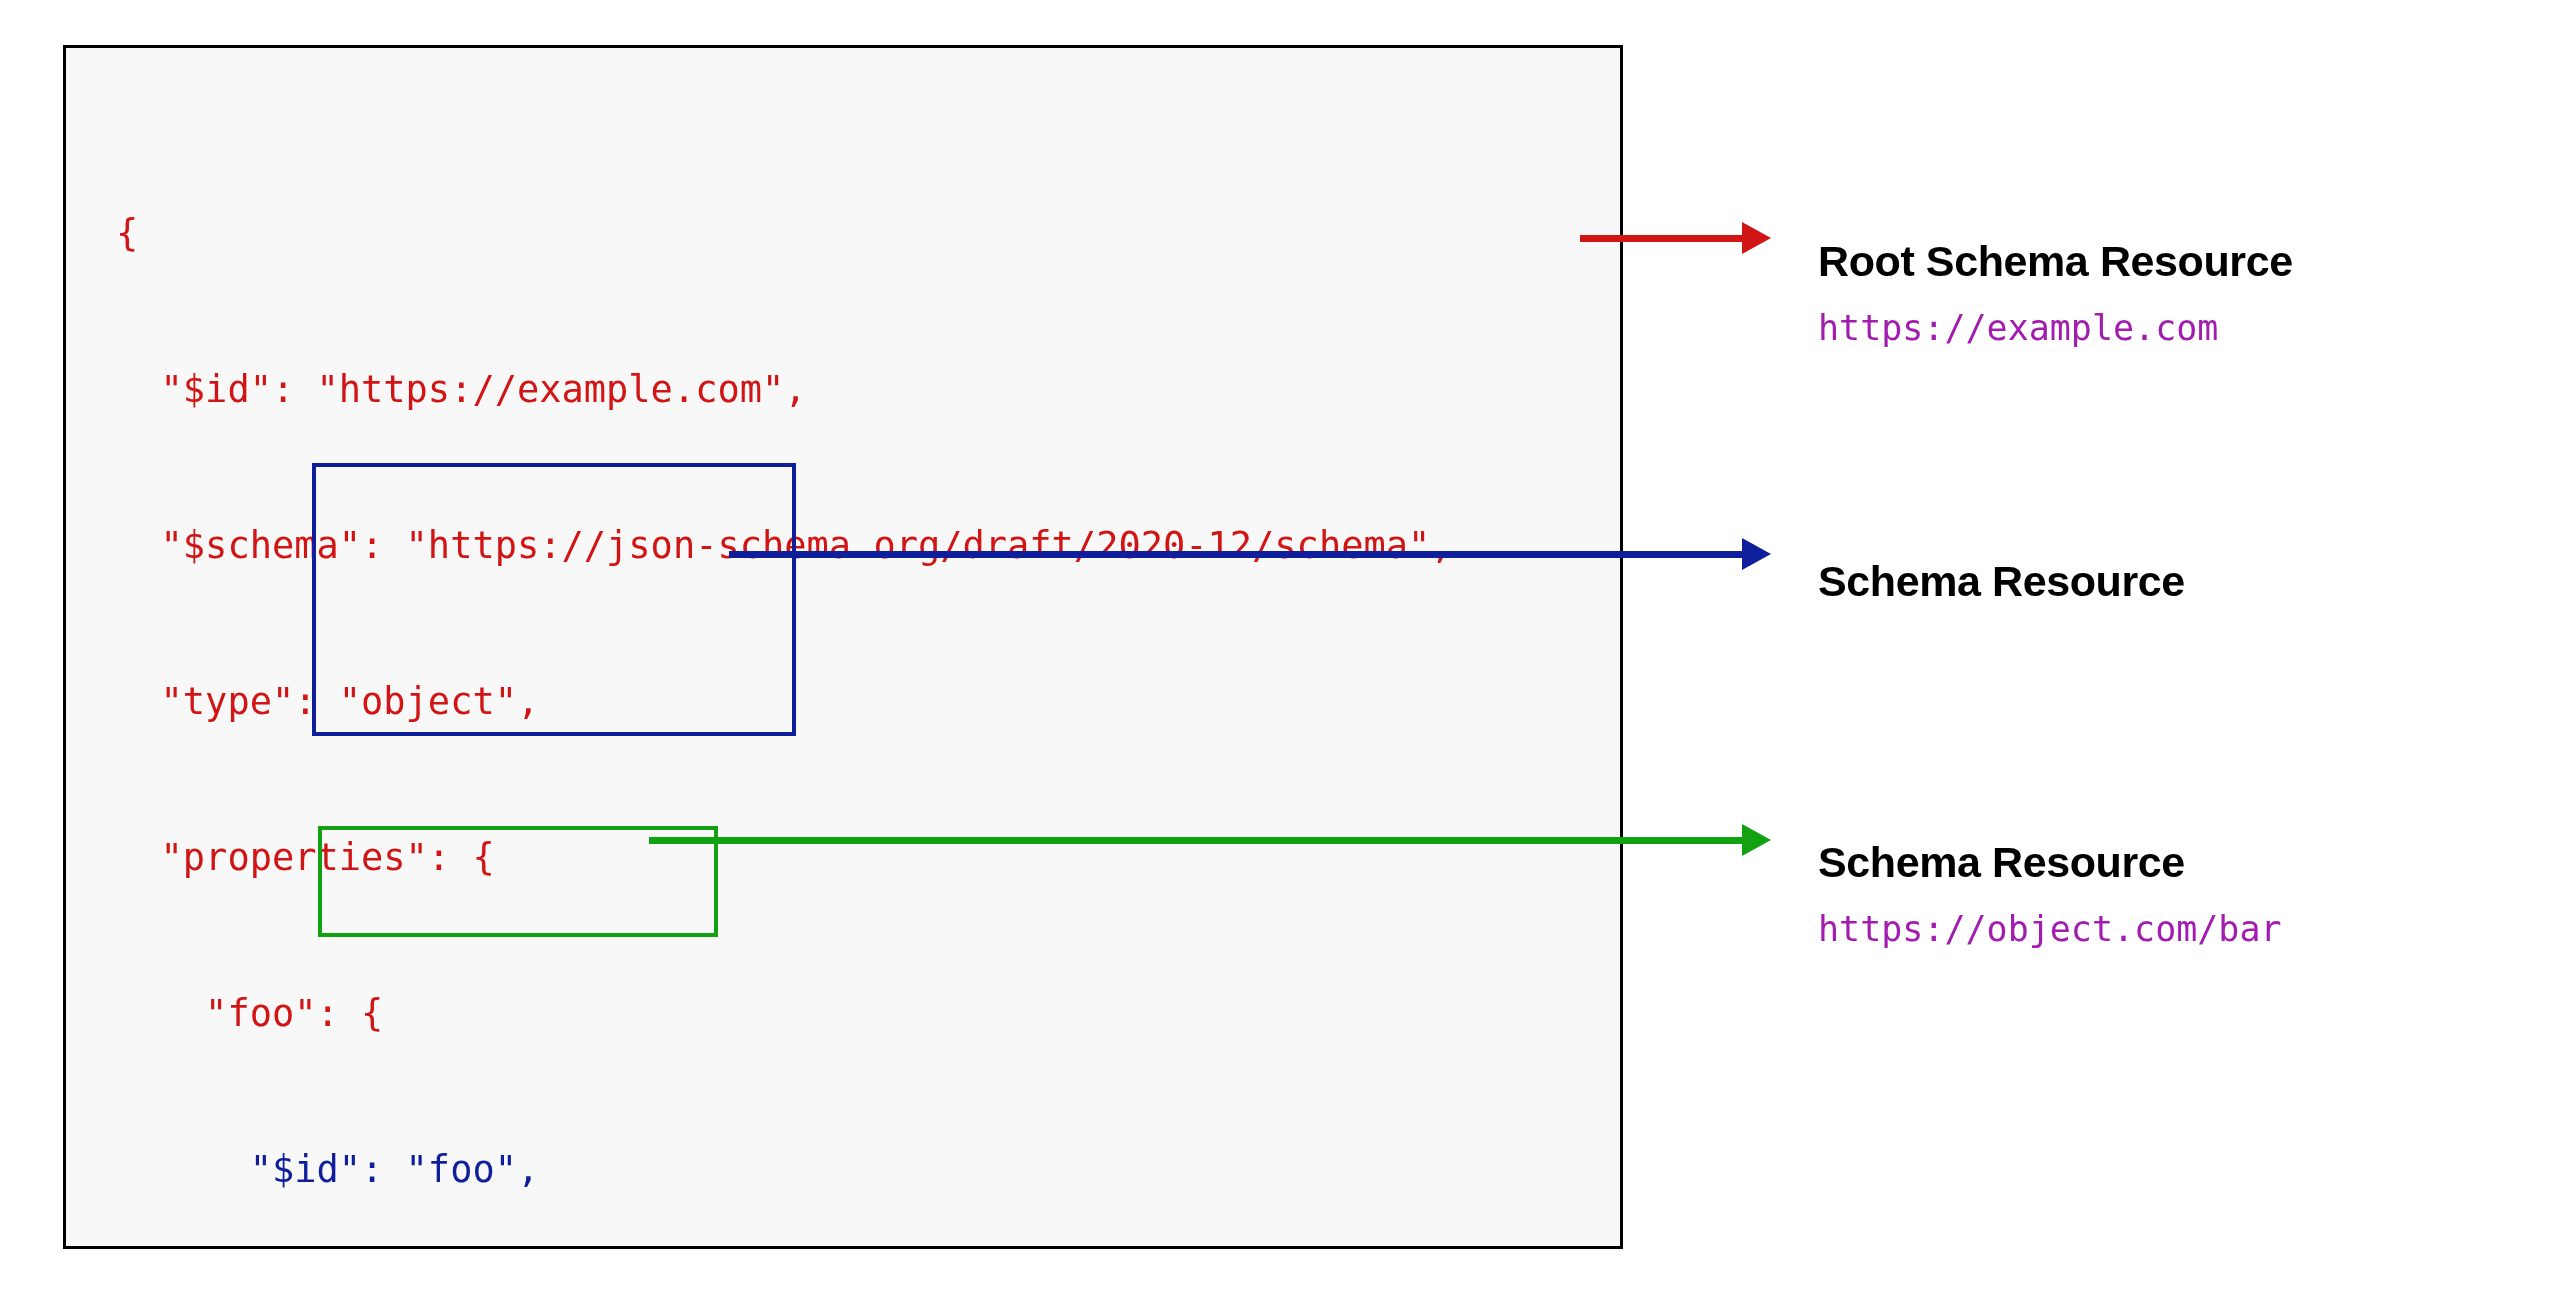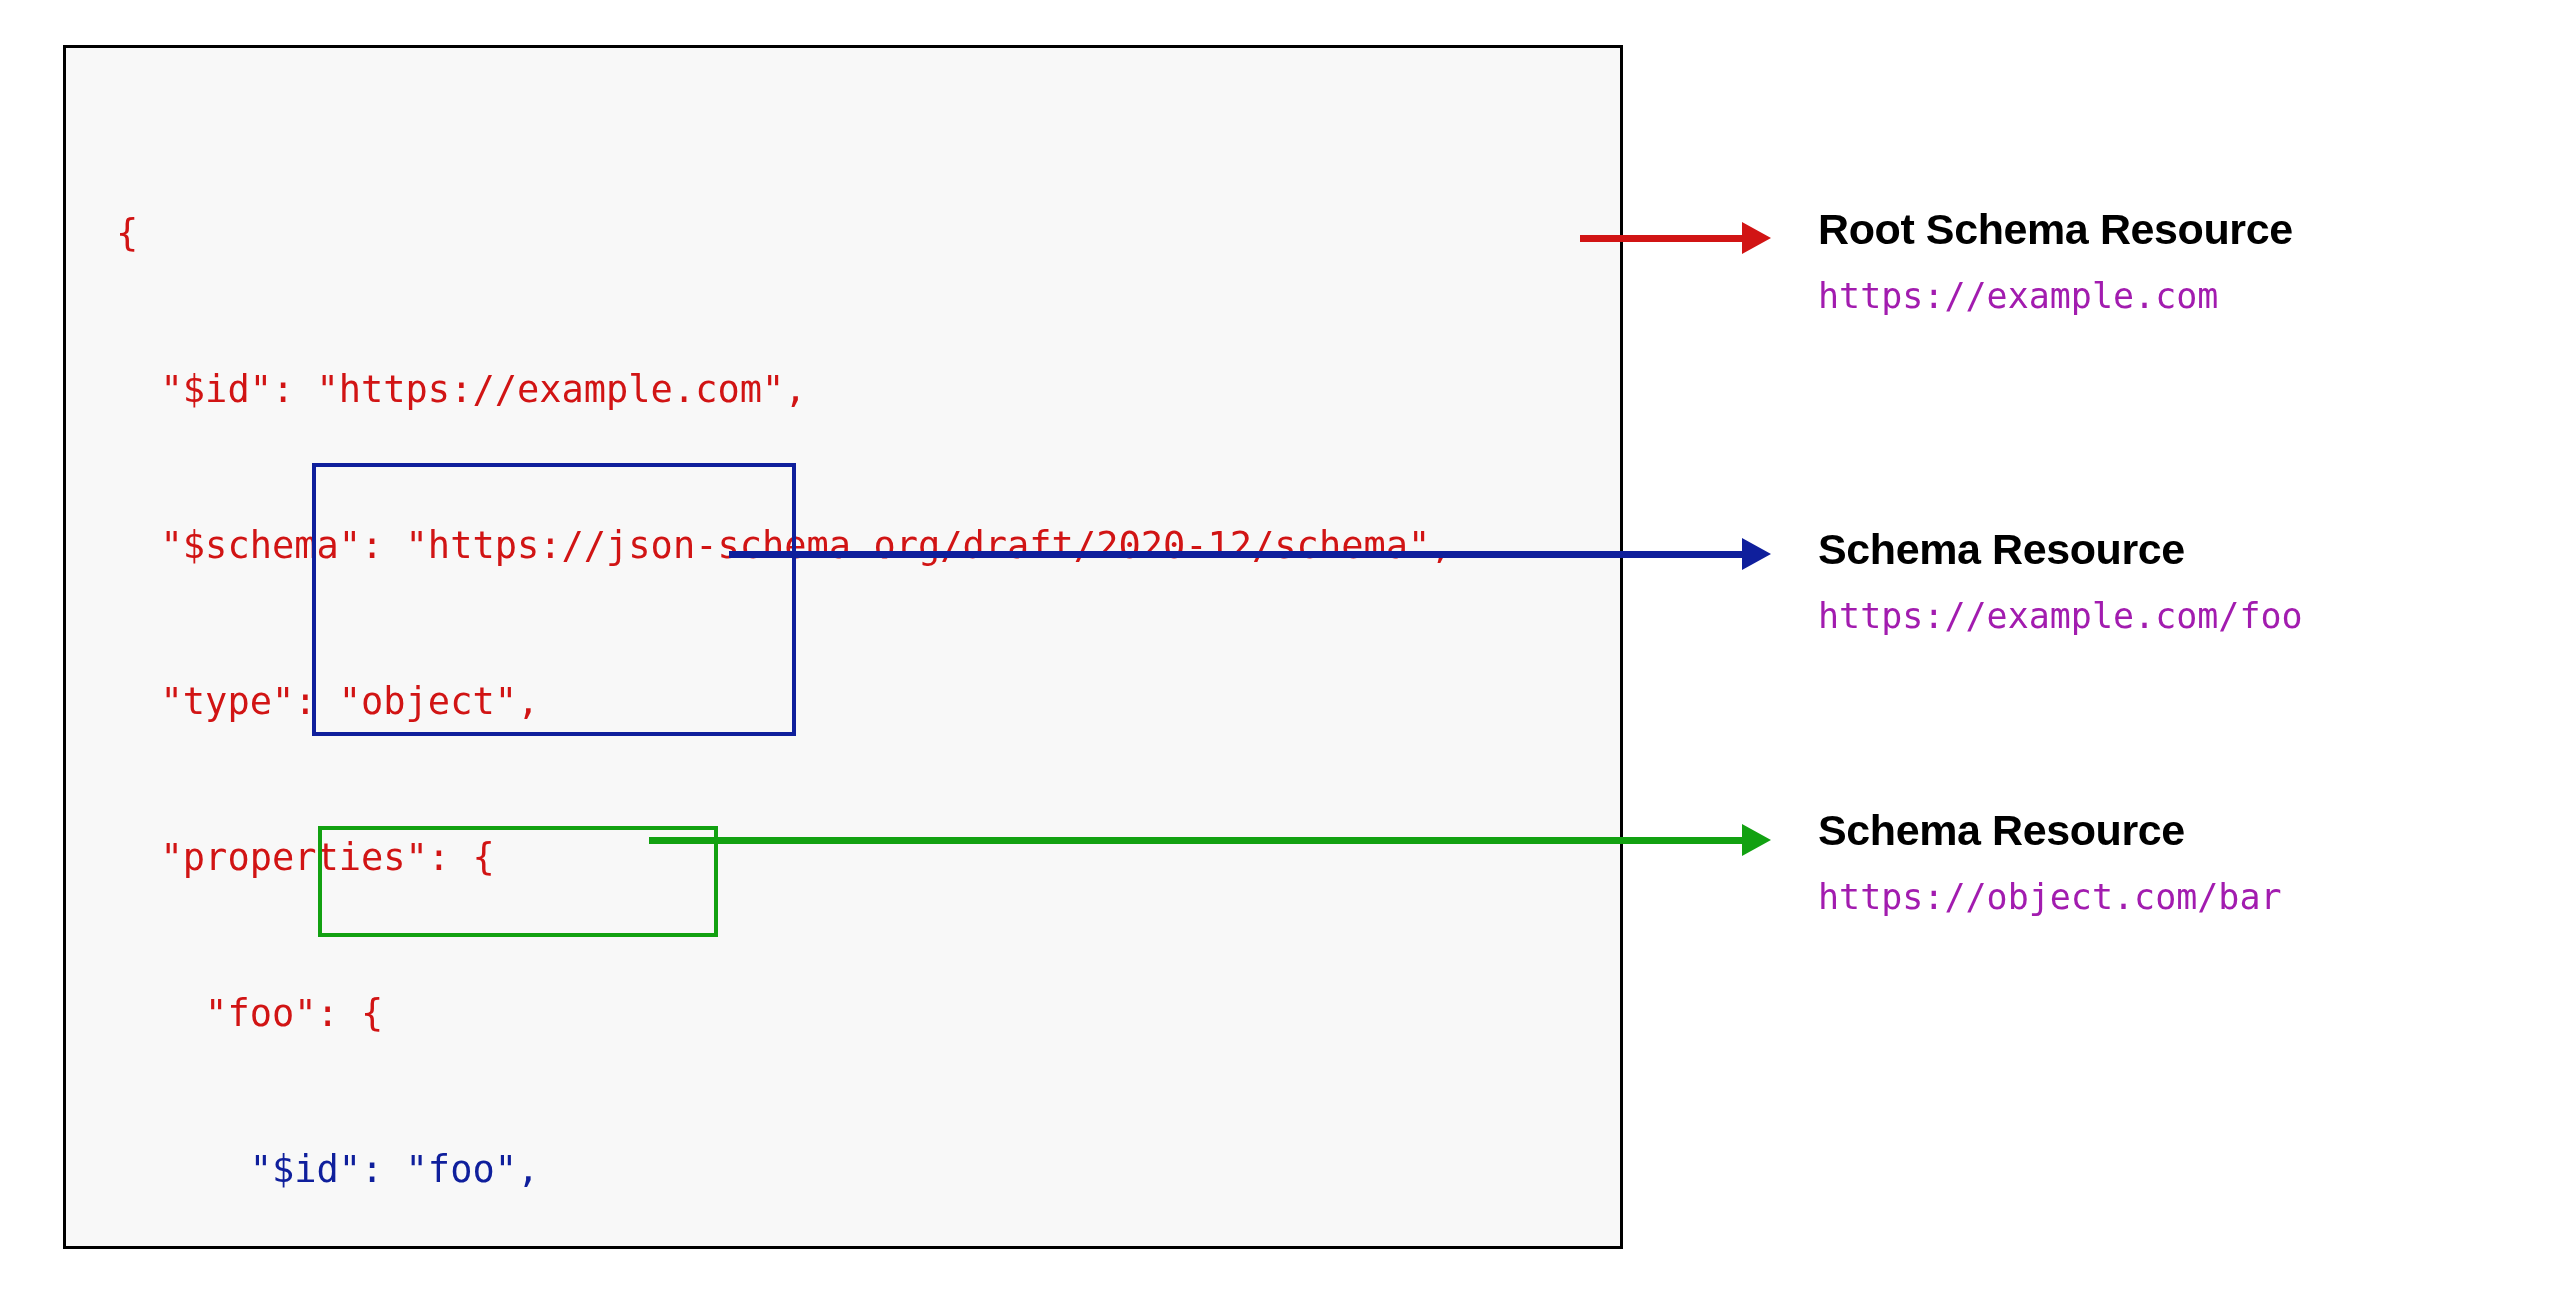--- a/index.html
+++ b/index.html
@@ -86,21 +86,21 @@
   .head-green { border-left: 29px solid #12a111; }
 
   #arrow-root-line  { left: 1580px; top: 235px;  width: 167px; }
   #arrow-root-head  { left: 1742px; top: 222px; }
   #arrow-foo-line   { left: 729px; top: 551px;  width: 1018px; }
   #arrow-foo-head   { left: 1742px; top: 538px; }
   #arrow-bar-line   { left: 649px;  top: 837px; width: 1098px; }
   #arrow-bar-head   { left: 1742px; top: 824px; }
 
   
-  .label-group { position: absolute; }
+  .label-group { position: absolute; margin-top: 32px; }
   .label-title {
     font-family: "Liberation Sans", sans-serif;
     font-weight: bold;
     font-size: 43px;
     color: #000000;
     letter-spacing: -0.4px;
     white-space: nowrap;
   }
   .label-url {
     font-family: "DejaVu Sans Mono", monospace;
@@ -155,20 +155,19 @@
 <div class="arrow-line arrow-green" id="arrow-bar-line"></div>
 <div class="arrow-head head-green" id="arrow-bar-head"></div>
 
 <div class="label-group" id="label-root">
   <div class="label-title">Root Schema Resource</div>
   <div class="label-url">https://example.com</div>
 </div>
 
 <div class="label-group" id="label-foo">
   <div class="label-title">Schema Resource</div>
-  <div class="label-url">https://example.com/foo</div>
 </div>
 
 <div class="label-group" id="label-bar">
   <div class="label-title">Schema Resource</div>
   <div class="label-url">https://object.com/bar</div>
 </div>
 
 
 </body></html>

